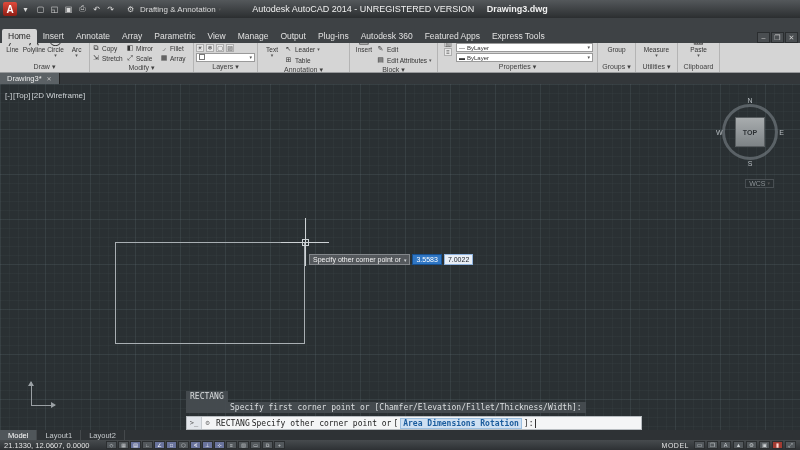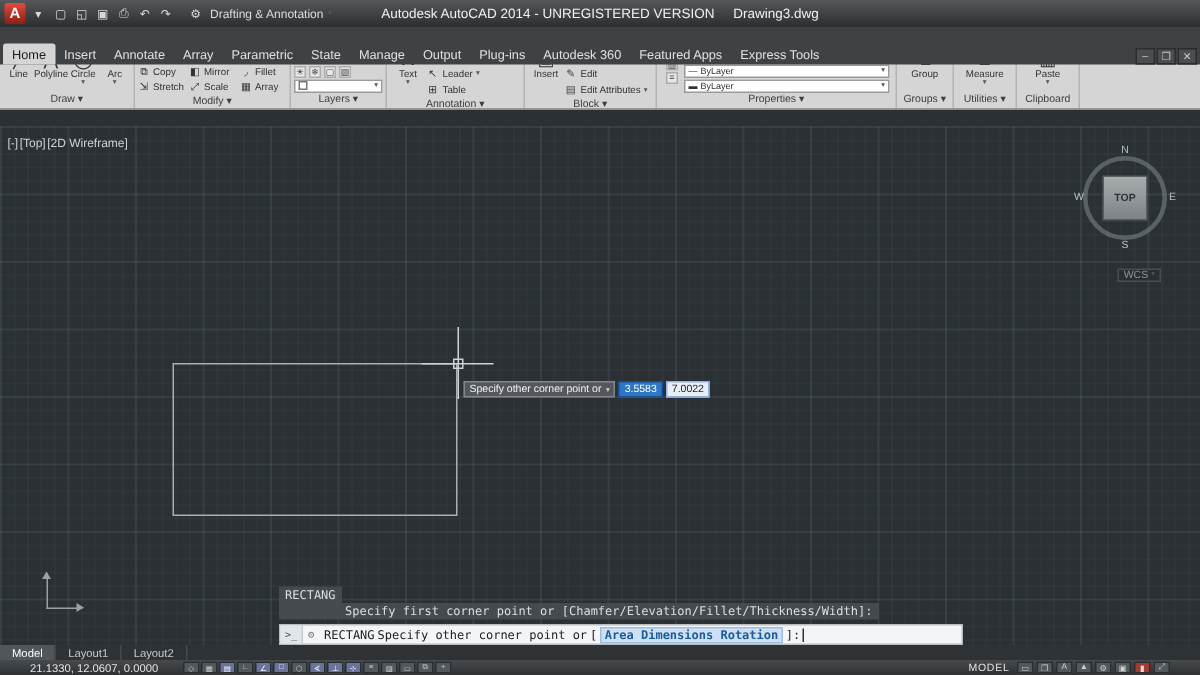--- a/index.html
+++ b/index.html
@@ -13,21 +13,21 @@
     gap:2px; padding:0 3px; color:#e6e6e6; font-size:9px; z-index:30; }
   .logo { width:14px; height:14px; background:linear-gradient(#e04b3c,#8f1d14);
     color:#fff; font-weight:bold; font-size:10px; display:flex; align-items:center;
     justify-content:center; border-radius:2px; flex:0 0 auto; }
   .qat { display:flex; gap:1px; align-items:center; }
   .ico { width:13px; height:13px; display:flex; align-items:center; justify-content:center;
     font-size:8px; color:#d9d9d9; }
   .ws { display:flex; align-items:center; gap:3px; font-size:8px; color:#dcdcdc; padding:0 5px; }
   .apptitle { position:absolute; left:0; right:0; top:0; height:18px; line-height:18px;
     text-align:center; font-size:9px; color:#f0f0f0; pointer-events:none; z-index:1; }
-  .apptitle b { font-weight:normal; margin-left:10px; }
+  .apptitle b { font-weight:bold; margin-left:10px; }
   .tright { margin-left:auto; display:flex; align-items:center; gap:4px; z-index:2; }
   .search { width:96px; height:12px; font-size:7.5px; background:#e9edf0;
     border:1px solid #1e2123; color:#444; padding:0 3px; font-family:"Liberation Sans",sans-serif; }
   .mag { width:7px; height:7px; border:1px solid #c9c9c9; border-radius:50%; position:relative; }
   .mag::after { content:""; position:absolute; width:4px; height:1px; background:#c9c9c9;
     transform:rotate(45deg); right:-3px; bottom:-1px; }
   .signin { font-size:8px; color:#dcdcdc; display:flex; align-items:center; gap:2px; }
   .winbtns { display:flex; }
   .winbtn { width:16px; height:13px; display:flex; align-items:center; justify-content:center;
     font-size:8px; color:#ddd; background:#3a3e41; border:1px solid #222; }
@@ -132,21 +132,21 @@
 
   
   .laytabs { position:absolute; left:0; right:0; bottom:10px; height:10px; background:#2e3235;
     display:flex; align-items:stretch; color:#c6cacd; font-size:7.5px; z-index:30; }
   .ltab { padding:0 8px; display:flex; align-items:center; border-right:1px solid #45494c; }
   .ltab.active { background:#50565a; color:#fff; }
 
   
   .status { position:absolute; left:0; right:0; bottom:0; height:10px;
     background:linear-gradient(#474b4e,#2e3134); display:flex; align-items:center; gap:14px;
-    padding:0 20px; color:#e3e3e3; font-size:7.5px; z-index:30; }
+    padding:0 4px; color:#e3e3e3; font-size:7.5px; z-index:30; }
   .coords { min-width:88px; white-space:nowrap; }
   .toggles { display:flex; gap:1px; }
   .tg { width:11px; height:8px; background:#53585c; border:1px solid #2b2e30; display:flex;
     align-items:center; justify-content:center; font-size:5px; color:#ccd0d3; }
   .tg.on { background:#69739c; color:#fff; }
   .sright { margin-left:auto; display:flex; align-items:center; gap:2px; }
   .sico { width:11px; height:8px; background:#53585c; border:1px solid #2b2e30; display:flex;
     align-items:center; justify-content:center; font-size:5.5px; color:#ccd0d3; }
   .sico.red { background:#a23b32; color:#ffd9d4; }
   .modellbl { font-size:7px; letter-spacing:0.5px; margin:0 3px; }
@@ -177,21 +177,21 @@
       <span class="chev">▾</span>
     </div>
   </div>
 
   <div class="tabrow">
     <span class="rtab active">Home</span>
     <span class="rtab">Insert</span>
     <span class="rtab">Annotate</span>
     <span class="rtab">Array</span>
     <span class="rtab">Parametric</span>
-    <span class="rtab">State</span>
+    <span class="rtab">View</span>
     <span class="rtab">Manage</span>
     <span class="rtab">Output</span>
     <span class="rtab">Plug-ins</span>
     <span class="rtab">Autodesk 360</span>
     <span class="rtab">Featured Apps</span>
     <span class="rtab">Express Tools</span>
     <div class="docbtns">
       <span class="docbtn">–</span>
       <span class="docbtn">❐</span>
       <span class="docbtn">✕</span>
@@ -415,20 +415,26 @@
         </div>
       </div>
       <div class="plabel">
         <span>Clipboard</span>
       </div>
     </div>
 
     <div class="panel spacer"></div>
   </div>
 
+  <div class="filetabs">
+    <div class="ftab">
+      <span>Drawing3*</span>
+      <span class="x">✕</span>
+    </div>
+  </div>
 
   <div class="canvas">
 
     <div class="vpctl">
       <span>[-]</span>
       <span>[Top]</span>
       <span>[2D Wireframe]</span>
     </div>
 
     <div class="vc">

